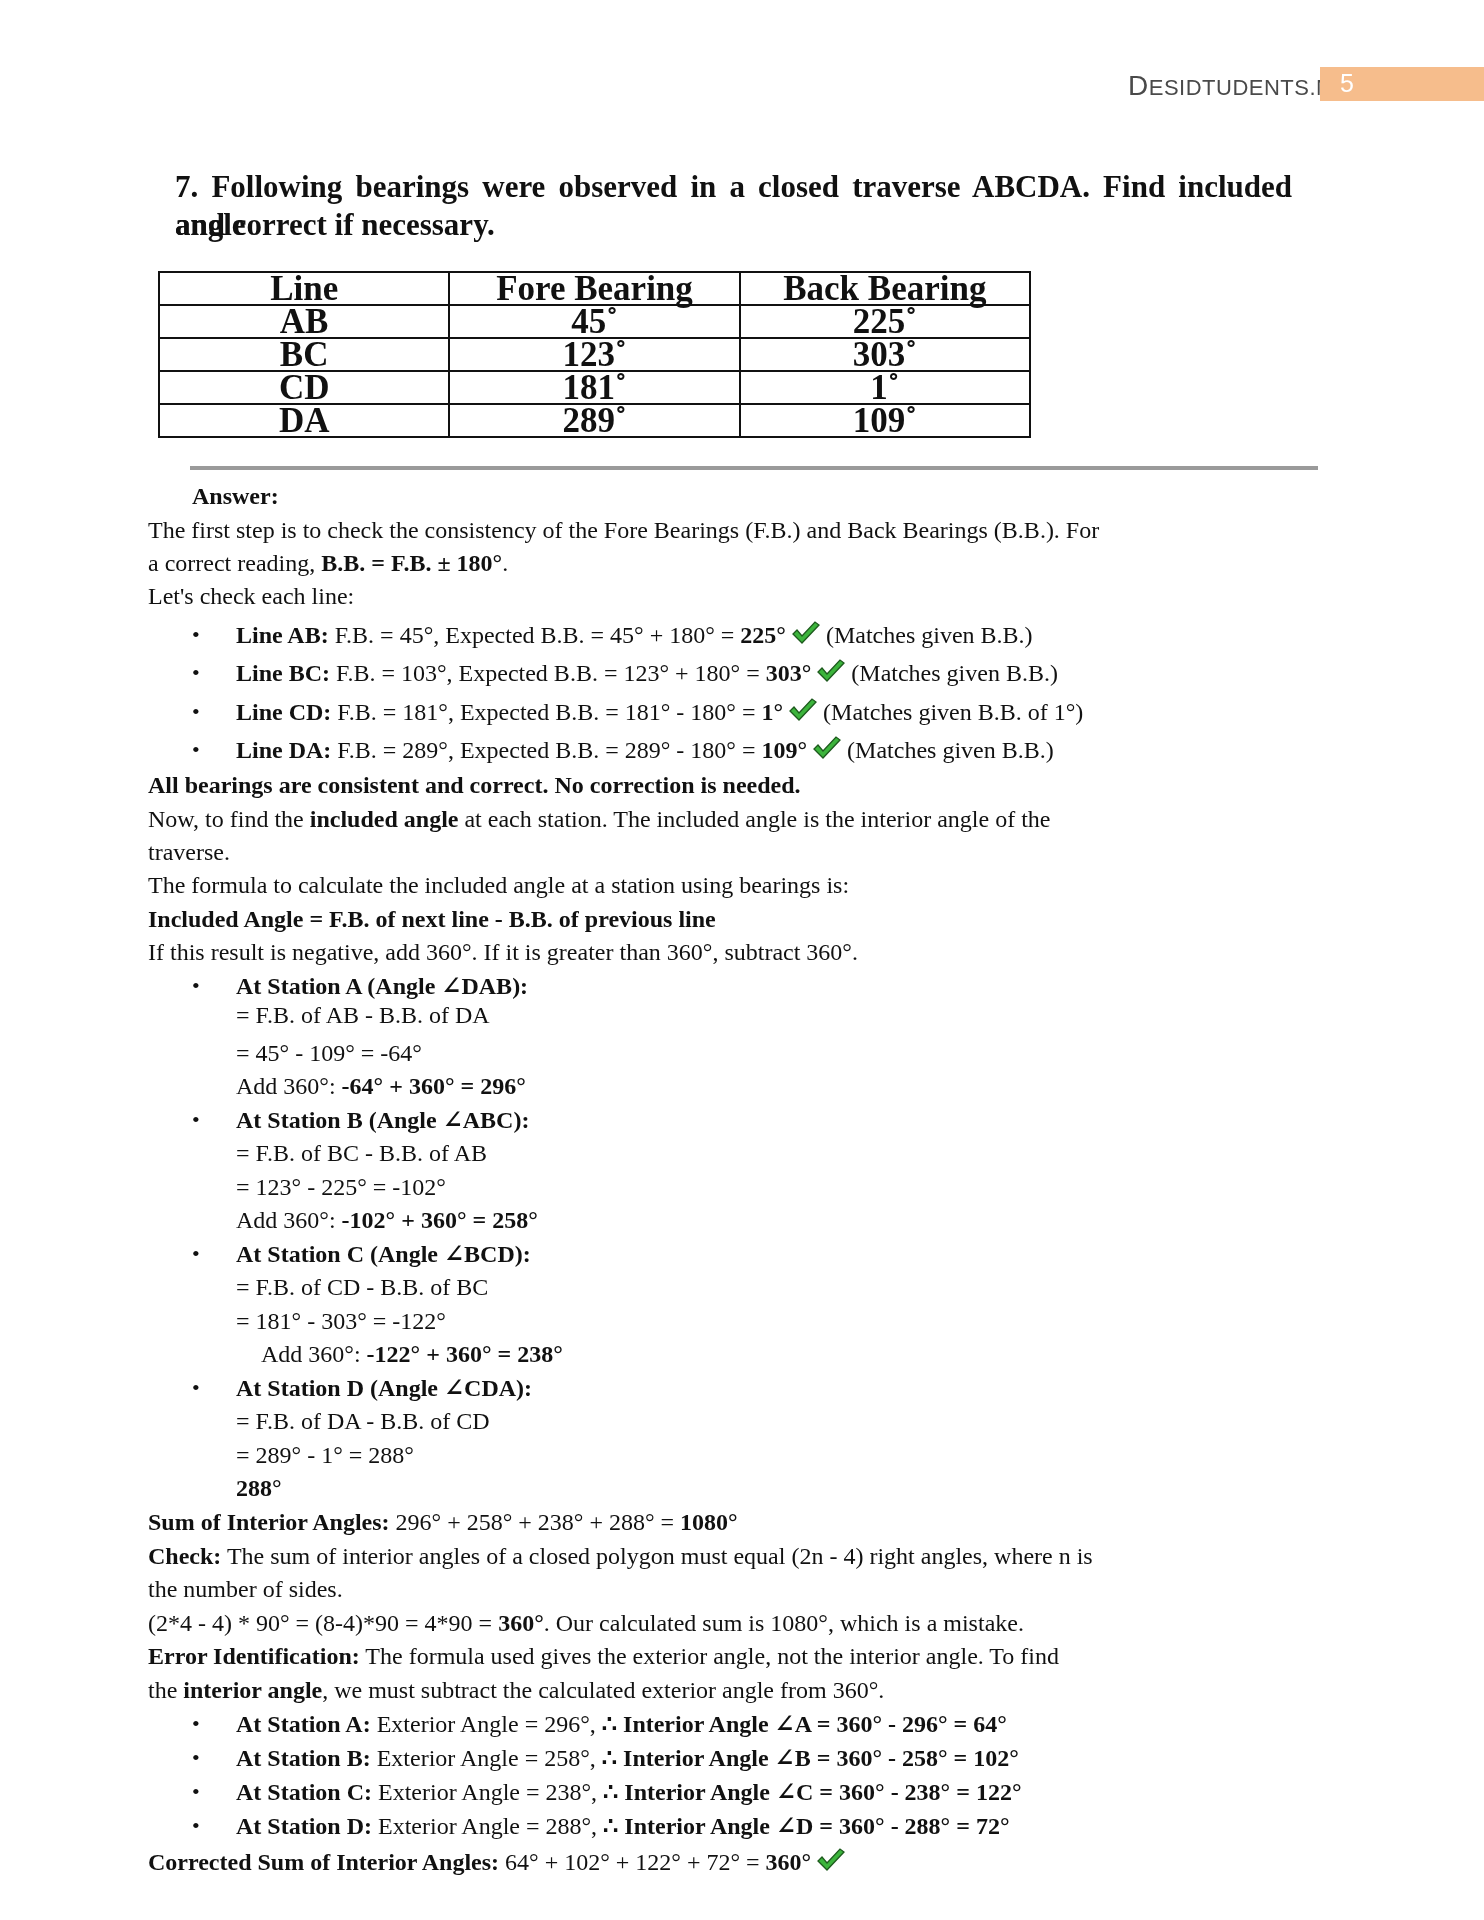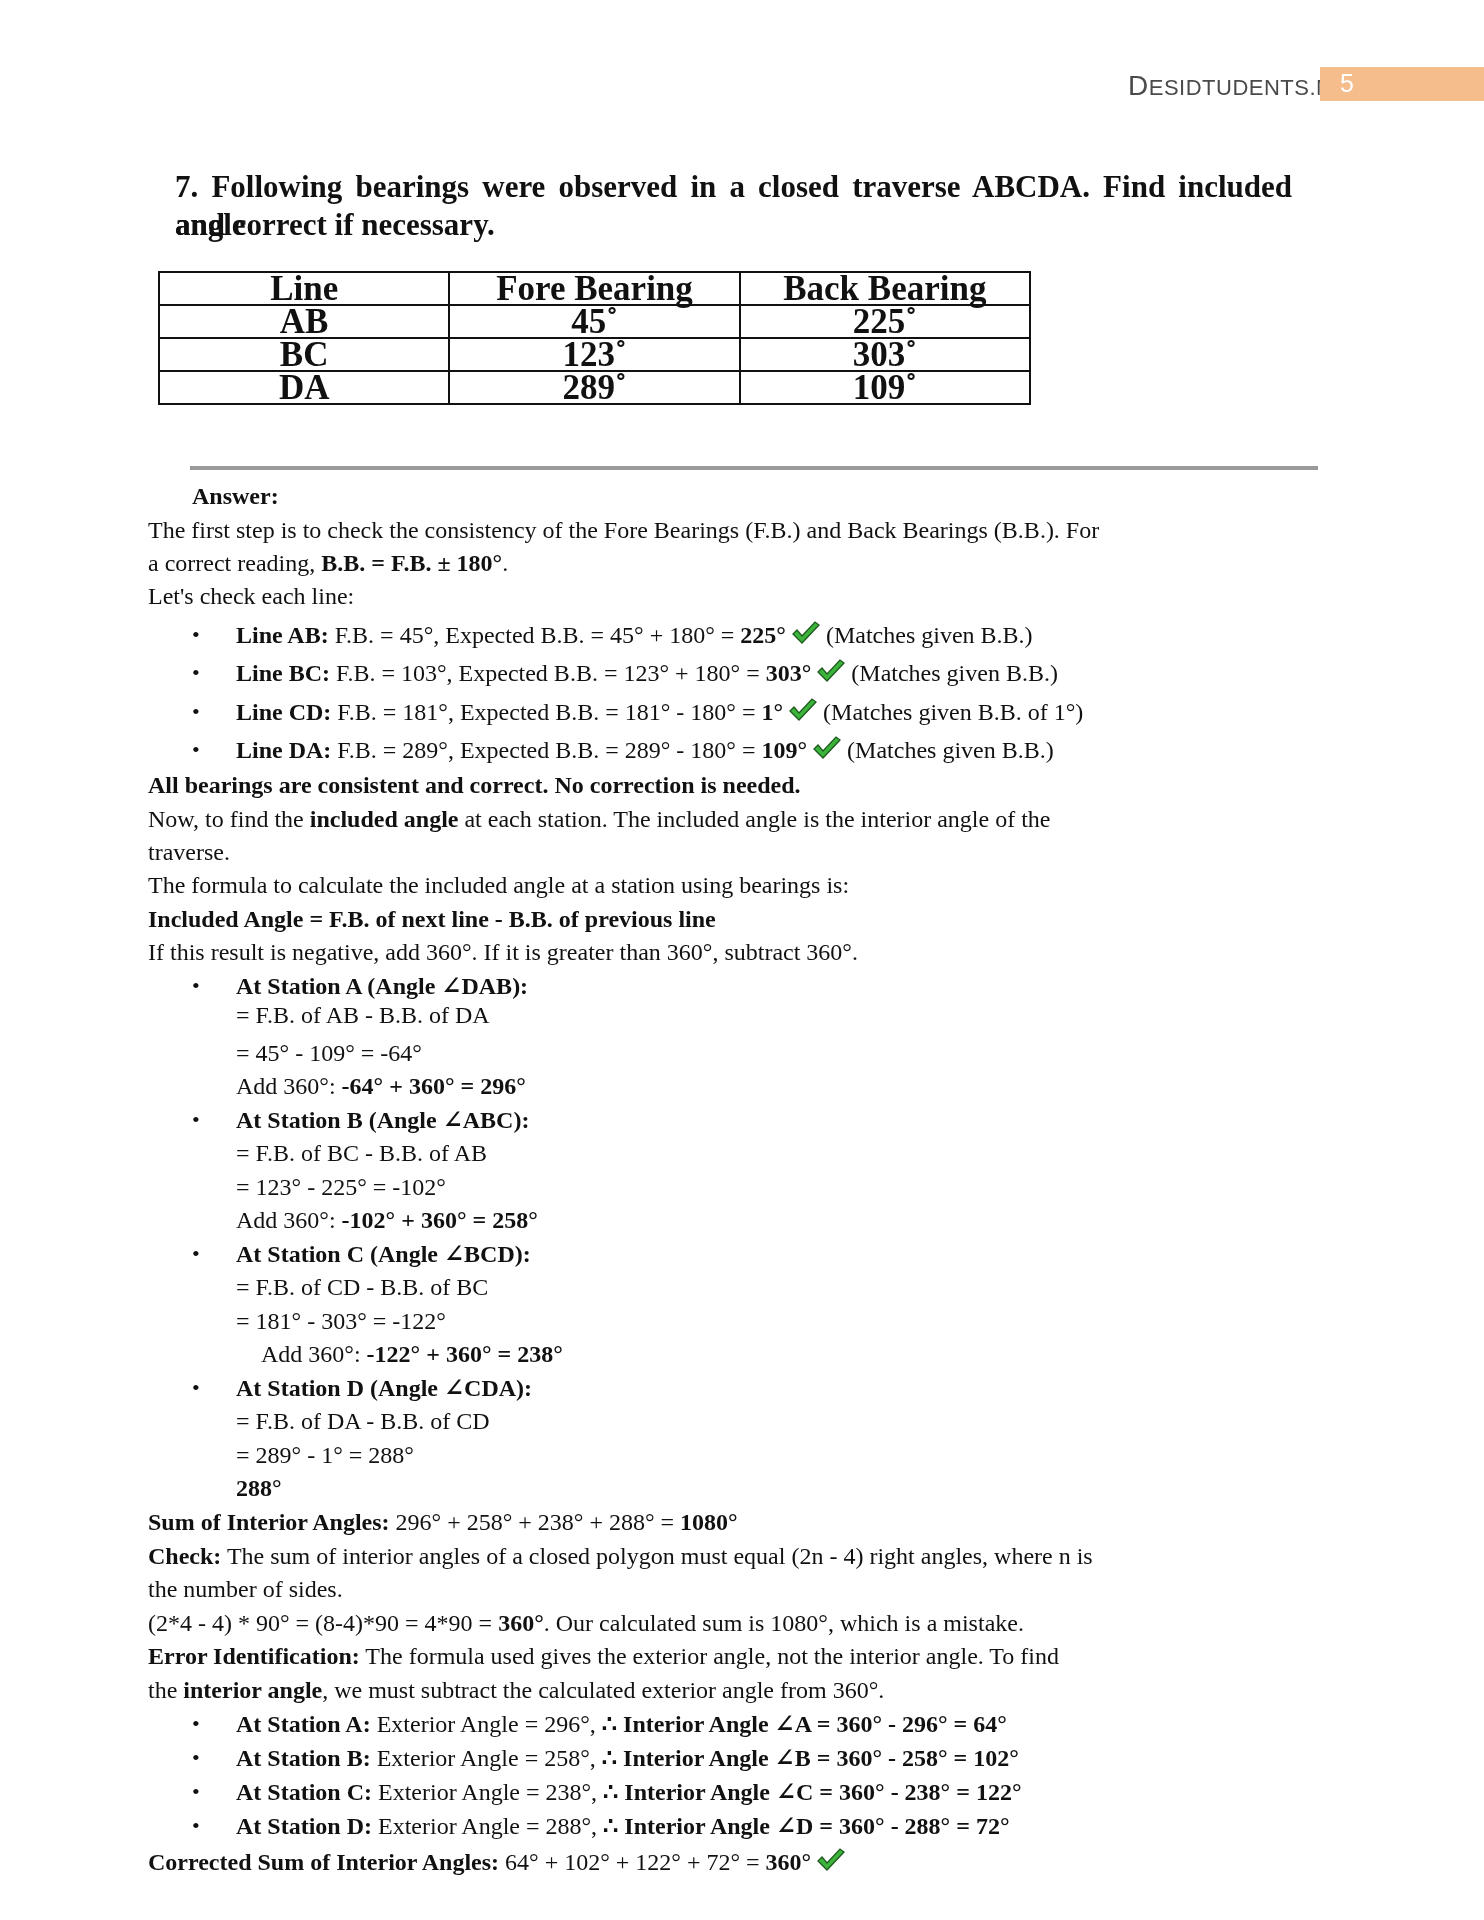--- a/index.html
+++ b/index.html
@@ -45,20 +45,25 @@
   </tr>
   <tr>
     <td>AB</td>
     <td>45˚</td>
     <td>225˚</td>
   </tr>
   <tr>
     <td>BC</td>
     <td>123˚</td>
     <td>303˚</td>
+  </tr>
+  <tr>
+    <td>CD</td>
+    <td>181˚</td>
+    <td>1˚</td>
   </tr>
   <tr>
     <td>DA</td>
     <td>289˚</td>
     <td>109˚</td>
   </tr>
 </tbody>
   </table>
 
 <div class="divider"></div>

